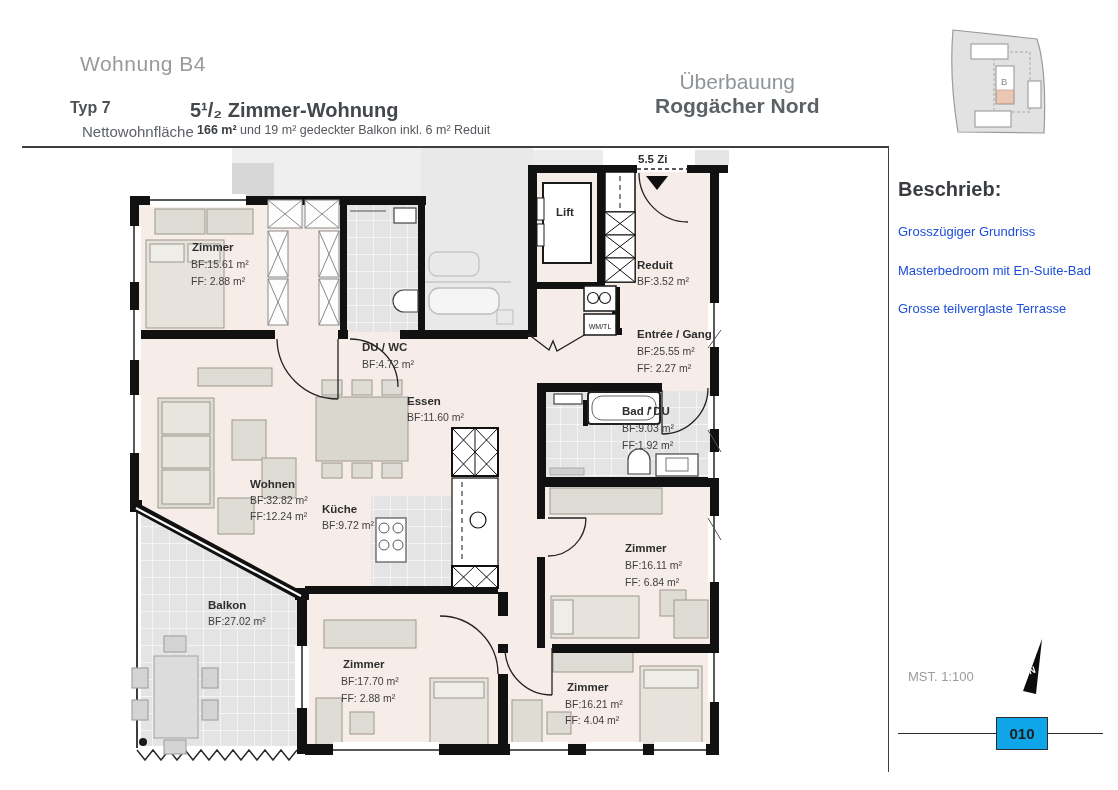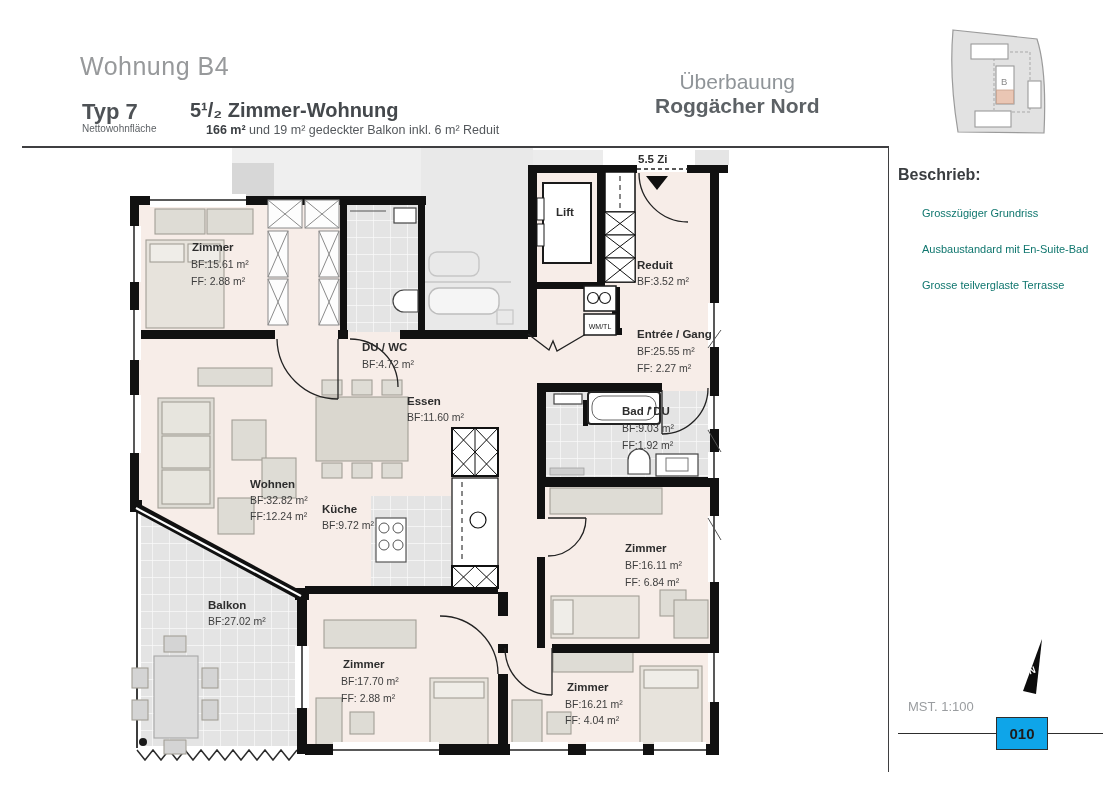--- a/index.html
+++ b/index.html
@@ -1,37 +1,37 @@
 <!DOCTYPE html>
 <html><head>
 <meta charset="utf-8">
 <style>
   html,body{margin:0;padding:0;background:#fff;width:1118px;height:790px;overflow:hidden;
     font-family:"Liberation Sans",sans-serif;-webkit-font-smoothing:antialiased;}
   .abs{position:absolute;}
   #page{position:relative;width:1118px;height:790px;background:#fff;}
   
-  #title{left:80px;top:52px;font-size:25px;color:#97999b;letter-spacing:.5px;}
-  #typ{left:82px;top:99px;font-size:22px;font-weight:700;color:#4e5256;}
-  #typsub{left:82px;top:123px;font-size:10px;color:#5e6266;}
+  #title{left:80px;top:52px;font-size:21px;color:#97999b;letter-spacing:.5px;}
+  #typ{left:70px;top:99px;font-size:16px;font-weight:700;color:#4e5256;}
+  #typsub{left:82px;top:123px;font-size:15px;color:#5e6266;}
   #roomsline{left:190px;top:99px;font-size:20px;font-weight:700;color:#44484c;}
-  #arealine{left:206px;top:123px;font-size:12.5px;color:#54585c;}
+  #arealine{left:197px;top:123px;font-size:12.5px;color:#54585c;}
   #arealine b{font-weight:700;color:#3c4044;}
   #proj{left:655px;top:70px;line-height:1.15;}
   #proj .l1{font-size:21px;color:#8f9498;text-align:center;}
   #proj .l2{font-size:21px;font-weight:700;color:#5c6165;}
   
   #hrule{left:22px;top:146px;width:866px;border-top:2px solid #3f3f41;}
   #vrule{left:888px;top:146px;height:626px;border-left:1.5px solid #3f3f41;}
   
   #sidebar{left:898px;top:166px;width:205px;}
-  #sidebar h3{margin:0 0 22px 0;font-size:16px;color:#3a3d40;}
-  #sidebar .it{font-size:11px;color:#0f766e;line-height:1.35;margin-bottom:21px;margin-left:24px;}
+  #sidebar h3{margin:12px 0 22px 0;font-size:20px;color:#3a3d40;}
+  #sidebar .it{font-size:13px;color:#1d4ed8;line-height:1.35;margin-bottom:21px;}
   
-  #mst{left:908px;top:699px;font-size:13px;color:#9a9da0;}
+  #mst{left:908px;top:669px;font-size:13px;color:#9a9da0;}
   #sheetline{left:898px;top:733px;width:205px;border-top:1.5px solid #2d2d2d;}
   #sheetbox{left:996px;top:717px;width:50px;height:31px;background:#0ea5e9;border:1.5px solid #2d2d2d;
     display:flex;align-items:center;justify-content:center;font-size:15px;font-weight:700;color:#1d1d1d;}
   svg{position:absolute;left:0;top:0;}
   svg text{font-family:"Liberation Sans",sans-serif;}
   .rn{font-size:11.5px;font-weight:700;fill:#2d2d2d;}
   .ra{font-size:10.5px;fill:#3e3e3e;}
 </style>
 </head>
 <body>
@@ -47,21 +47,21 @@
     <div class="l1">Überbauung</div>
     <div class="l2">Roggächer Nord</div>
   </div>
 
   <div class="abs" id="hrule"></div>
   <div class="abs" id="vrule"></div>
 
   <div class="abs" id="sidebar">
     <h3>Beschrieb:</h3>
     <div class="it">Grosszügiger Grundriss</div>
-    <div class="it">Ausbaustandard mit En-Suite-Bad</div>
+    <div class="it">Masterbedroom mit En-Suite-Bad</div>
     <div class="it">Grosse teilverglaste Terrasse</div>
   </div>
 
   <div class="abs" id="mst">MST. 1:100</div>
   <div class="abs" id="sheetline"></div>
   <div class="abs" id="sheetbox">010</div>
 
   <svg width="70" height="70" style="left:1005px;top:632px;">
     <polygon points="37,7 18,59 31,62" fill="#0c0c0c"></polygon>
     <text x="24" y="42" font-size="9.5" font-weight="700" fill="#ffffff" transform="rotate(-19 26 40)">N</text>

